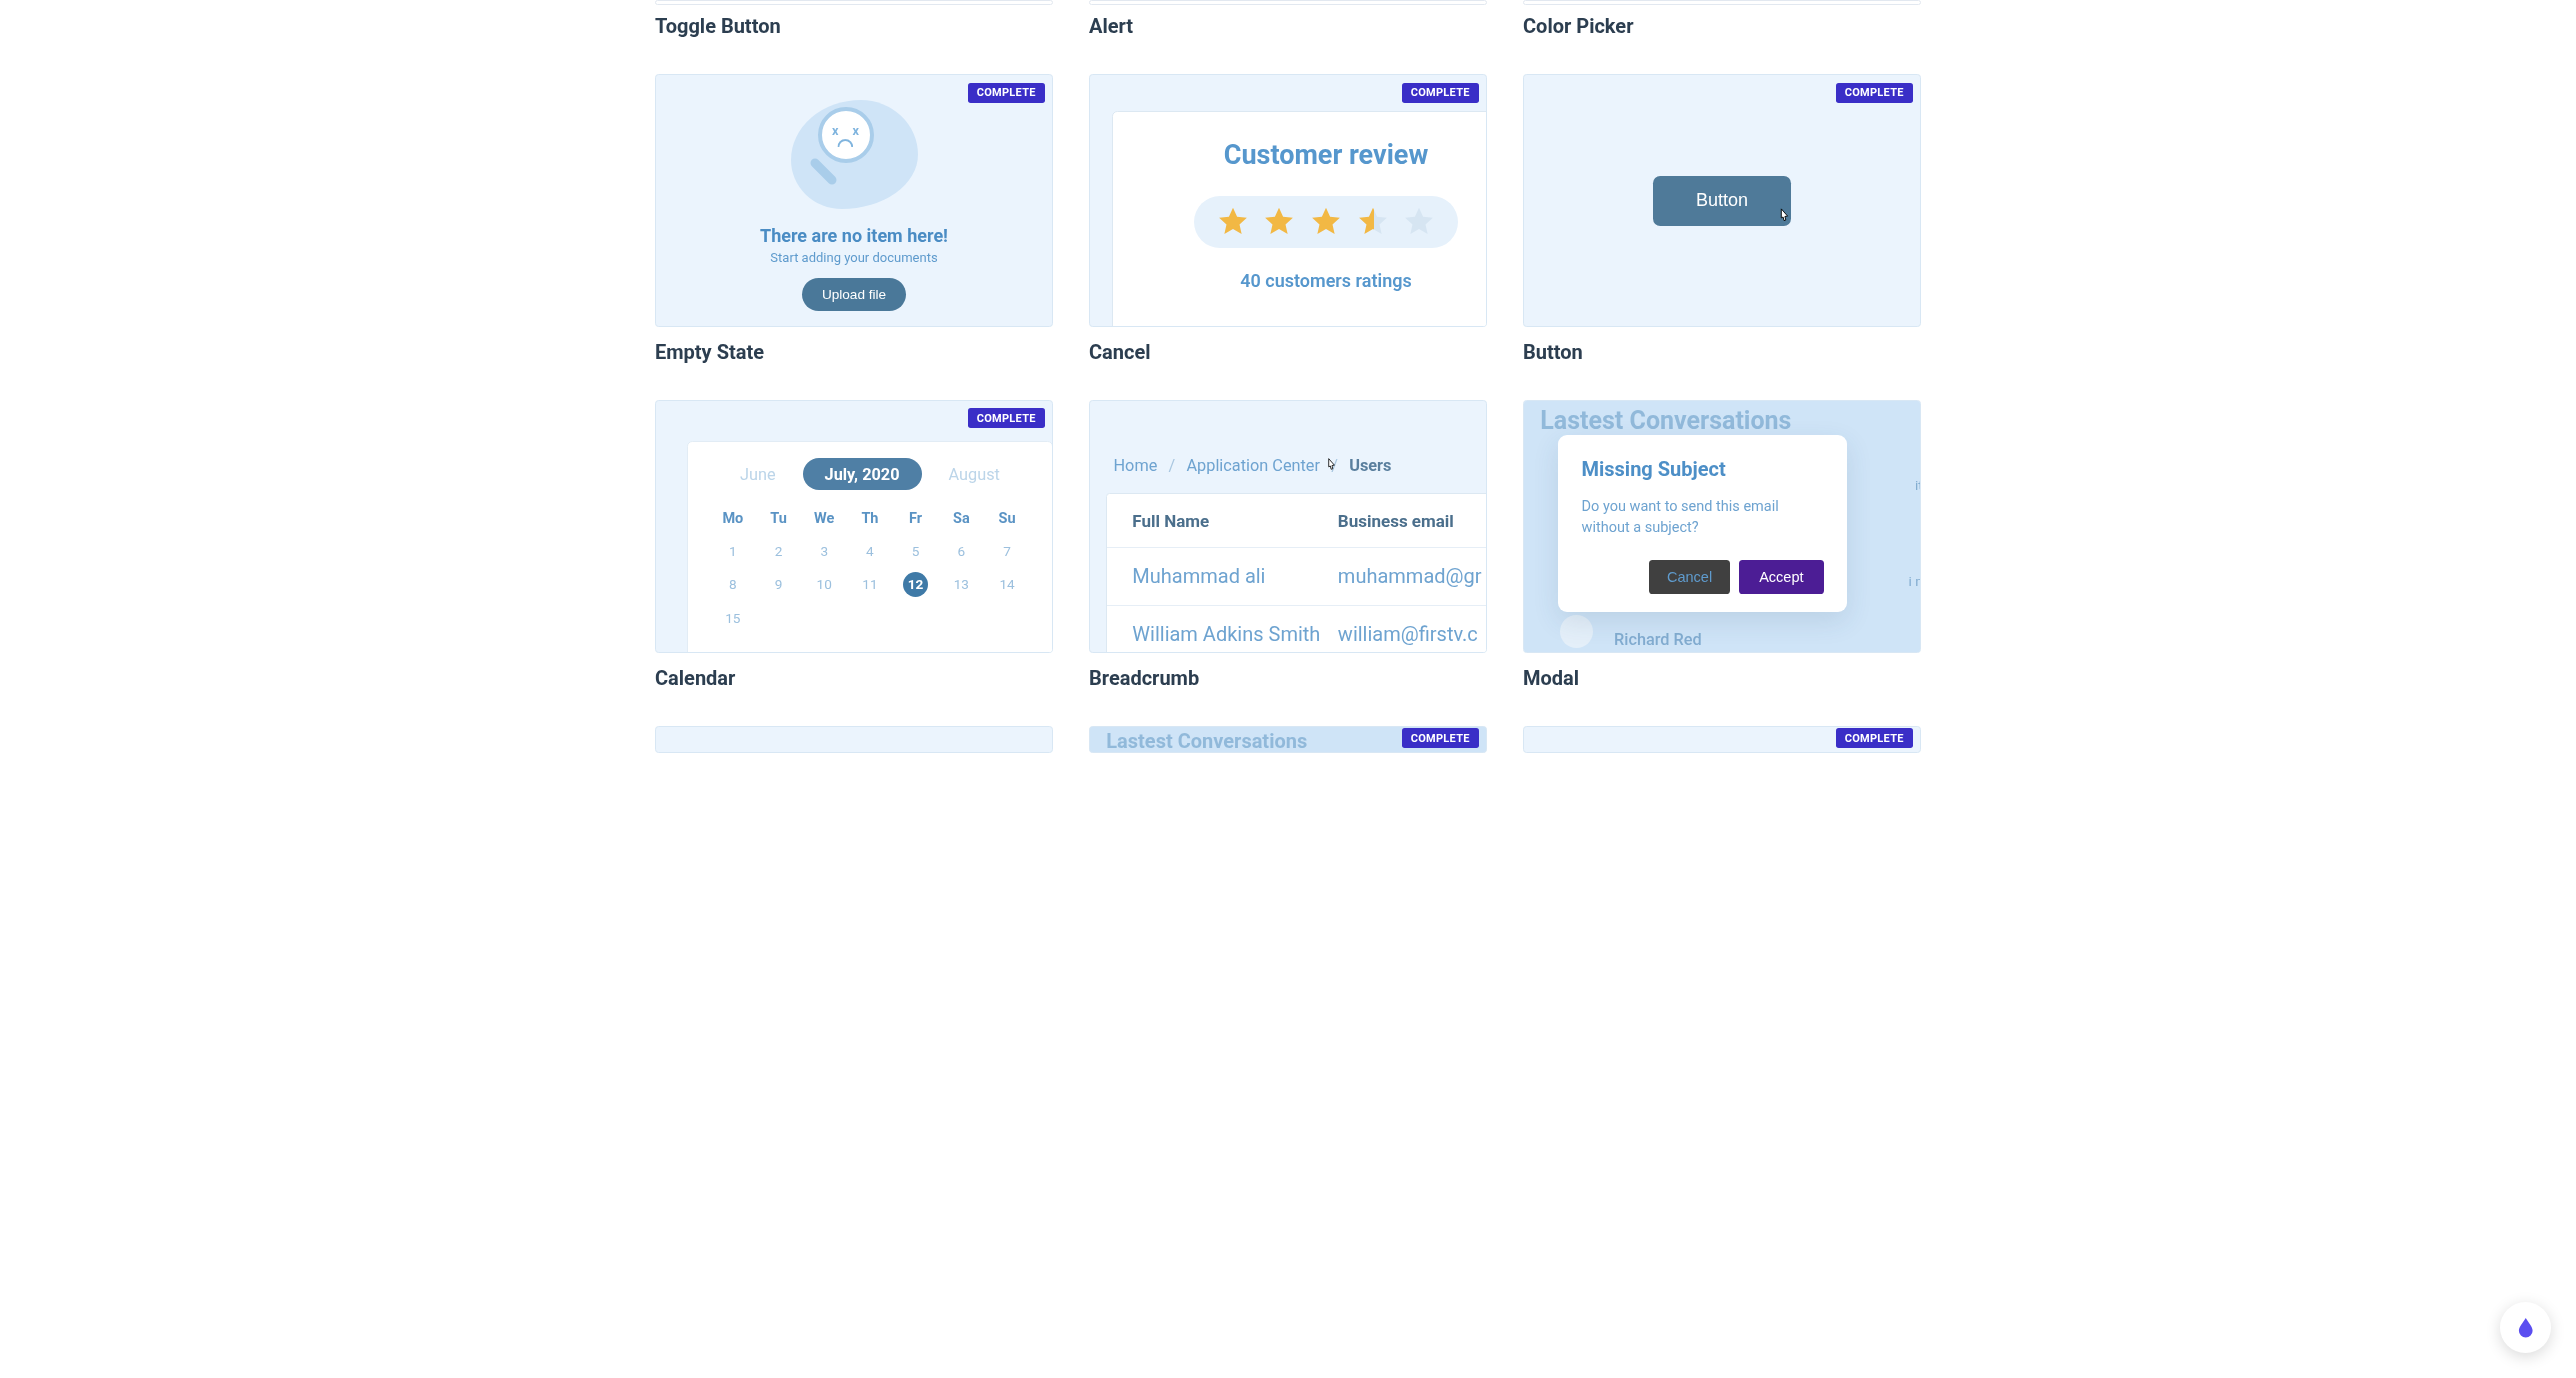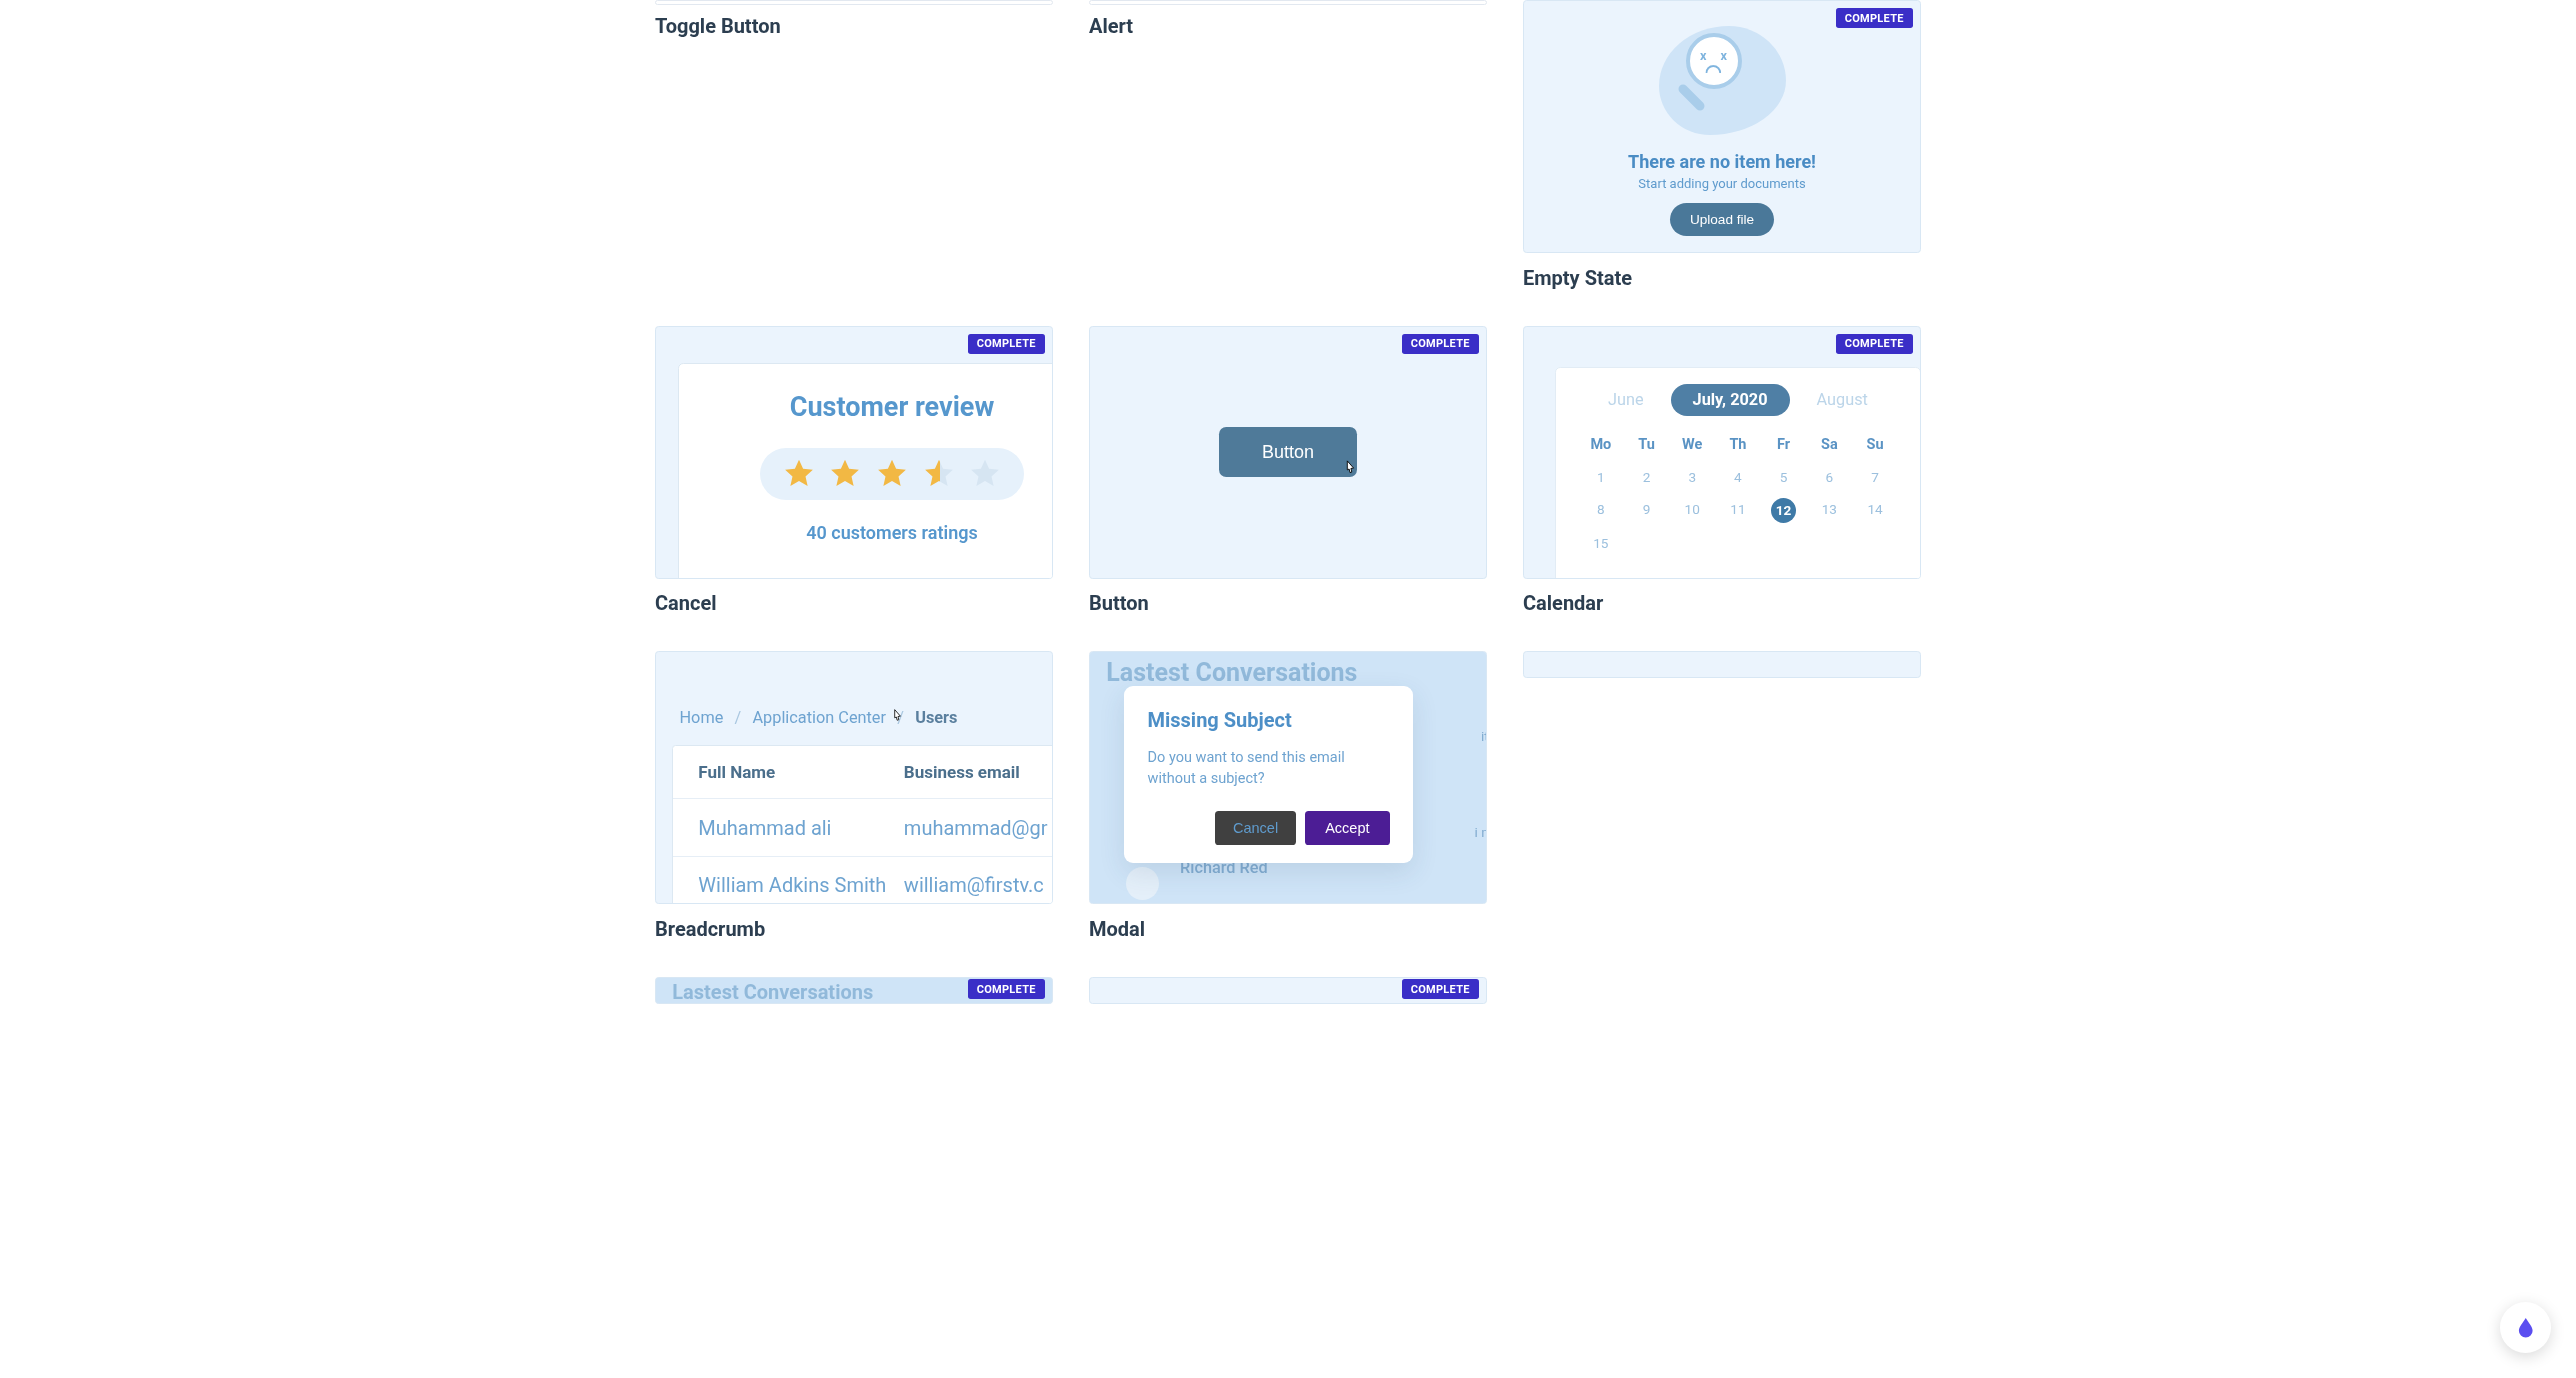--- a/index.html
+++ b/index.html
@@ -58,21 +58,21 @@
 .table{background:#fff;border:0.9px solid #dce8f2;border-radius:3.6px;overflow:hidden;}
 .thead,.trow{display:grid;grid-template-columns:1.3fr 1fr;padding:16.3px 25px;border-bottom:0.9px solid #e6eef6;white-space:nowrap;}
 .thead{color:#4b6f8c;font-size:17px;font-weight:700;}
 .trow{color:#6ea3d0;font-size:20px;}
 
 
 .modal-bg{position:absolute;inset:0;background:#cfe4f7;padding:0;}
 .bg-title{color:#91b9da;font-size:25px;font-weight:700;padding:5.4px 16.3px 0;}
 .bg-chat{position:absolute;right:-36px;top:76px;color:#82acd0;font-size:13.6px;}
 .bg-chat2{position:absolute;right:-18px;top:172px;color:#82acd0;font-size:13.6px;}
-.bg-name{position:absolute;left:90px;bottom:26px;color:#82acd0;font-size:16.3px;font-weight:500;}
+.bg-name{position:absolute;left:90px;bottom:3px;color:#82acd0;font-size:16.3px;font-weight:500;}
 .avatar-dot{position:absolute;left:36px;bottom:3.6px;width:33px;height:33px;background:#e4eff9;border-radius:50%;}
 .modal{position:absolute;left:34px;top:34px;width:289px;background:#fff;border-radius:9px;box-shadow:0 9px 27px rgba(40,70,110,.12);padding:22px 23.5px 18px;}
 .modal-title{color:#4d8fc7;font-size:20px;font-weight:700;}
 .modal-body{color:#6ea3d0;font-size:14.5px;margin-top:14.5px;line-height:1.45;}
 .modal-actions{display:flex;justify-content:flex-end;gap:9px;margin-top:22px;}
 .m-cancel{background:#404040;color:#5f9bcd;border:none;padding:9px 18px;border-radius:3.6px;font-size:14.5px;cursor:pointer;}
 .m-accept{background:#4c1d95;color:#fff;border:none;padding:9px 20px;border-radius:3.6px;font-size:14.5px;cursor:pointer;}
 
 
 .lastest-title{color:#91b9da;font-size:20px;font-weight:700;padding:1.8px 16.3px;white-space:nowrap;}
@@ -88,20 +88,24 @@
 
 <div class="grid">
 
   <div class="cell row0">
     <div class="preview partial-top"></div>
     <div class="title">Toggle Button</div>
   </div>
   <div class="cell row0">
     <div class="preview partial-top"></div>
     <div class="title">Alert</div>
+  </div>
+  <div class="cell row0">
+    <div class="preview partial-top"></div>
+    <div class="title">Color Picker</div>
   </div>
 
   <div class="cell">
     <div class="preview">
       <span class="badge">COMPLETE</span>
       <div class="empty-wrap">
         <div class="magnify-bg">
           <div class="blob"></div>
           <div class="magnify">
             <div class="mag-circle">

